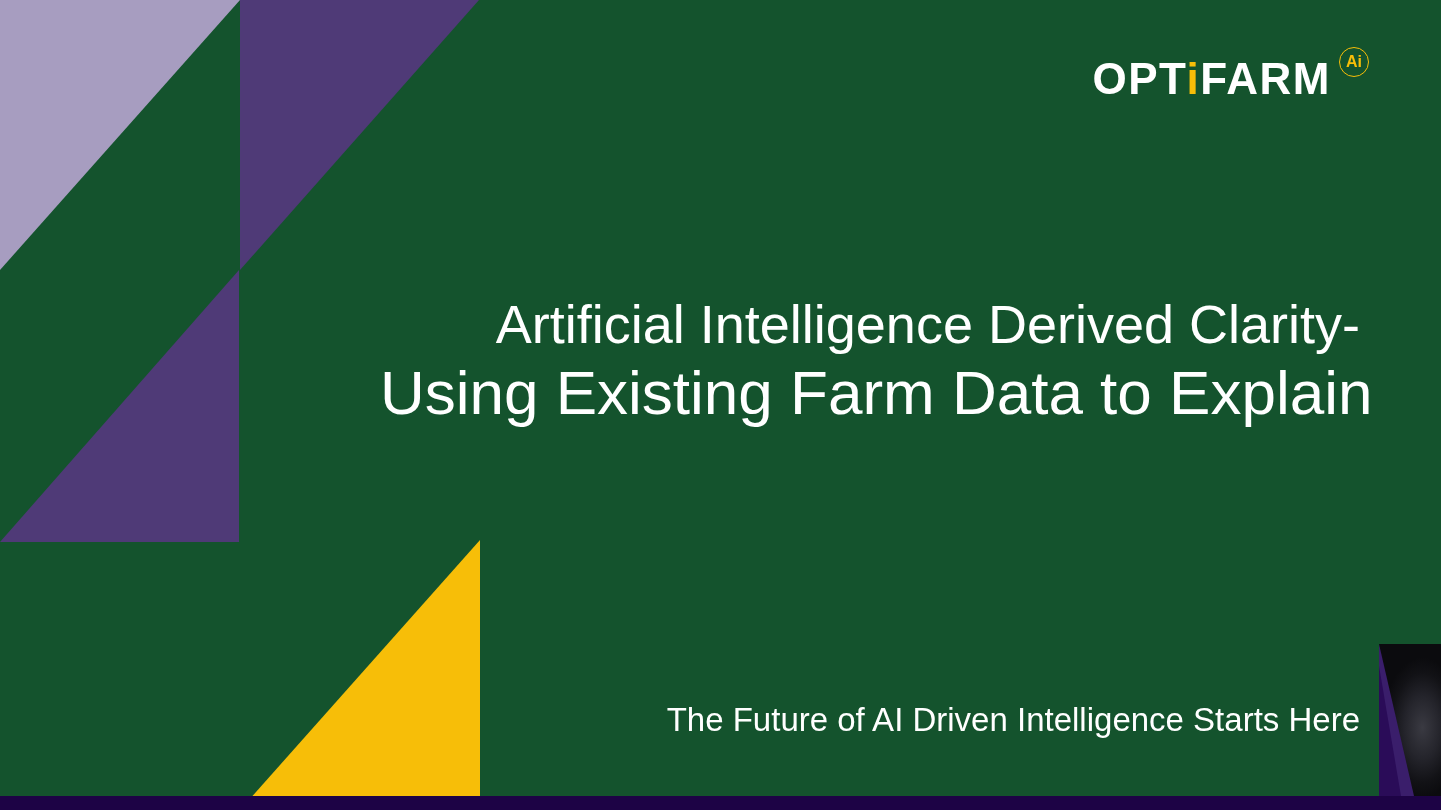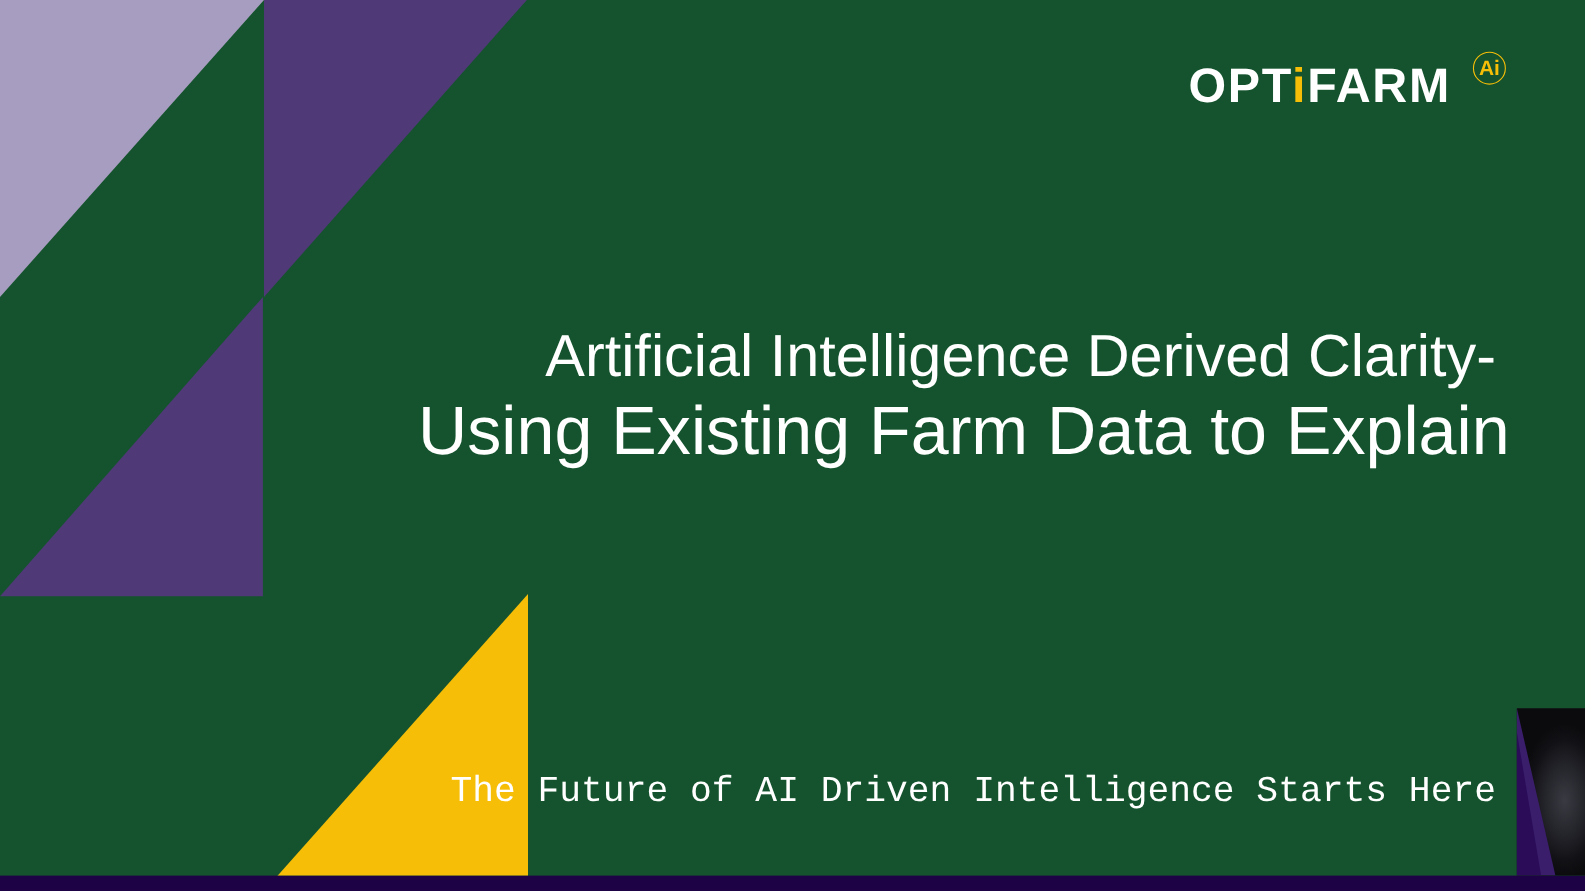--- a/index.html
+++ b/index.html
@@ -116,28 +116,28 @@
     line-height: 48px;
     white-space: nowrap;
     font-family: "Liberation Sans", sans-serif;
   }
 
   #logo-i-dot {
     color: #F7BE08;
   }
 
   #logo-ai-badge {
-    margin-left: 20px;
+    margin-left: 8px;
     margin-top: -8px;
     width: 30px;
     height: 30px;
     border: 1.5px solid #F7BE08;
     border-radius: 50%;
     color: #F7BE08;
-    font-size: 19px;
+    font-size: 16px;
     font-weight: bold;
     display: flex;
     align-items: center;
     justify-content: center;
     line-height: 1;
   }
 
   
   #title-block {
     position: absolute;
@@ -170,21 +170,20 @@
     position: absolute;
     left: 400px;
     top: 698px;
     width: 960px;
     text-align: right;
     font-size: 33px;
     font-weight: normal;
     color: #FFFFFF;
     line-height: 44px;
     white-space: nowrap;
-    font-family: Liberation Mono, monospace;
   }
 </style>
 </head>
 <body>
 
 <div id="slide">
 
   <div class="tri" id="tri-lavender"></div>
   <div class="tri" id="tri-purple-top"></div>
   <div class="tri" id="tri-purple-mid"></div>

